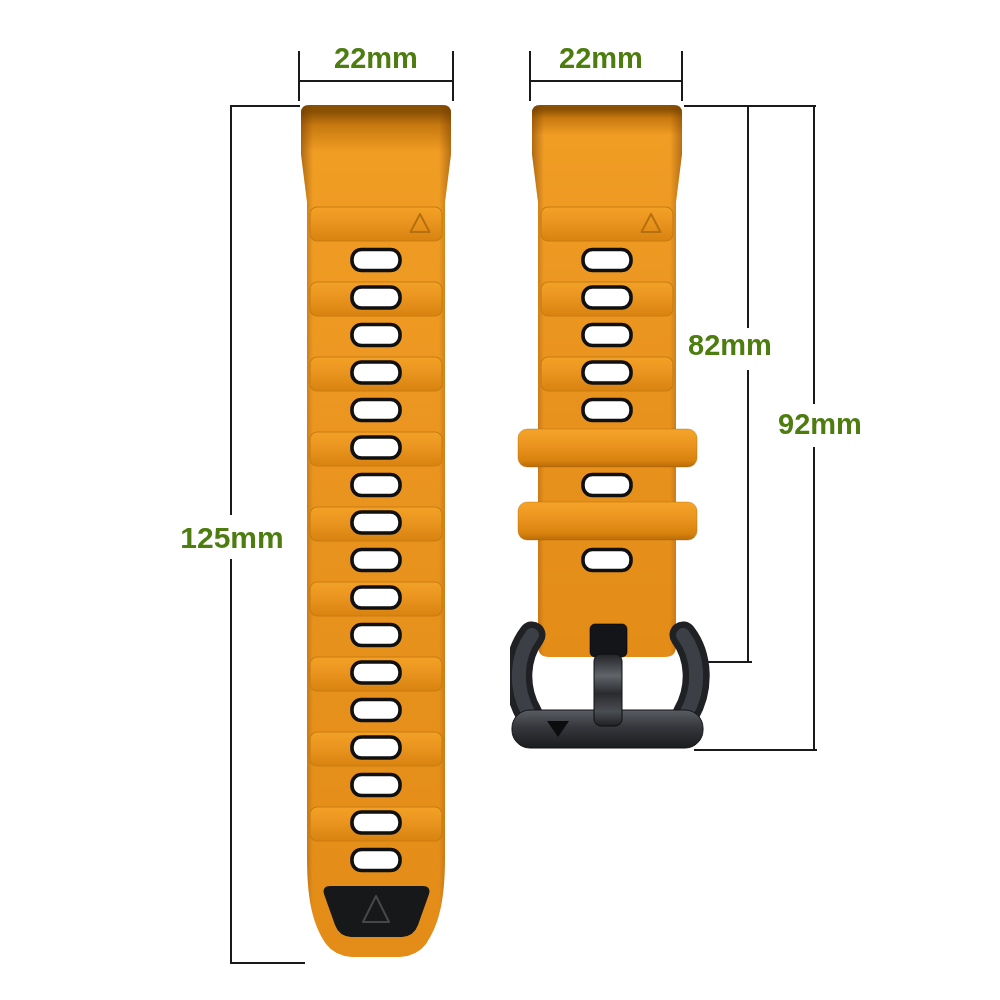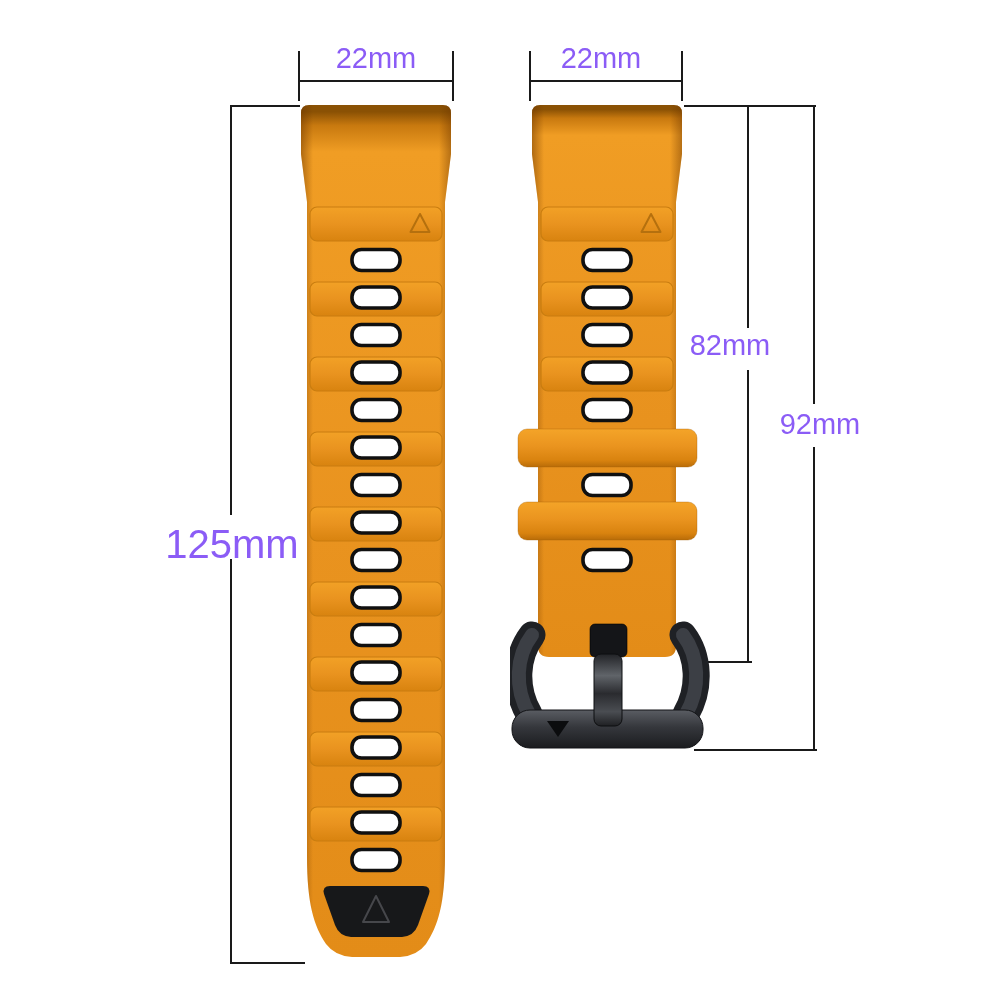--- a/index.html
+++ b/index.html
@@ -1,20 +1,20 @@
 <!DOCTYPE html>
 <html><head>
 <meta charset="utf-8">
 <style>
   html,body{margin:0;padding:0;background:#ffffff;}
   body{width:1000px;height:1000px;font-family:"Liberation Sans",sans-serif;}
   .canvas{position:relative;width:1000px;height:1000px;background:#ffffff;overflow:hidden;}
   .line{position:absolute;background:#1a1a1a;}
-  .dim-label{position:absolute;font-weight:400;font-size:29px;color:#8b5cf6;text-align:center;line-height:1.15;letter-spacing:0;}
-  .dim-label.big{font-size:40px;}
+  .dim-label{position:absolute;font-weight:700;font-size:29px;color:#4d7c0f;text-align:center;line-height:1.15;letter-spacing:0;}
+  .dim-label.big{font-size:30px;}
   .strap-svg{position:absolute;}
 </style>
 </head>
 <body>
 
 <div class="canvas">
 
   <div>
     <div class="dim-label" style="left:298px;top:42px;width:156px;">22mm</div>
     <div class="line" style="left:298px;top:80px;width:156px;height:2px;"></div>

